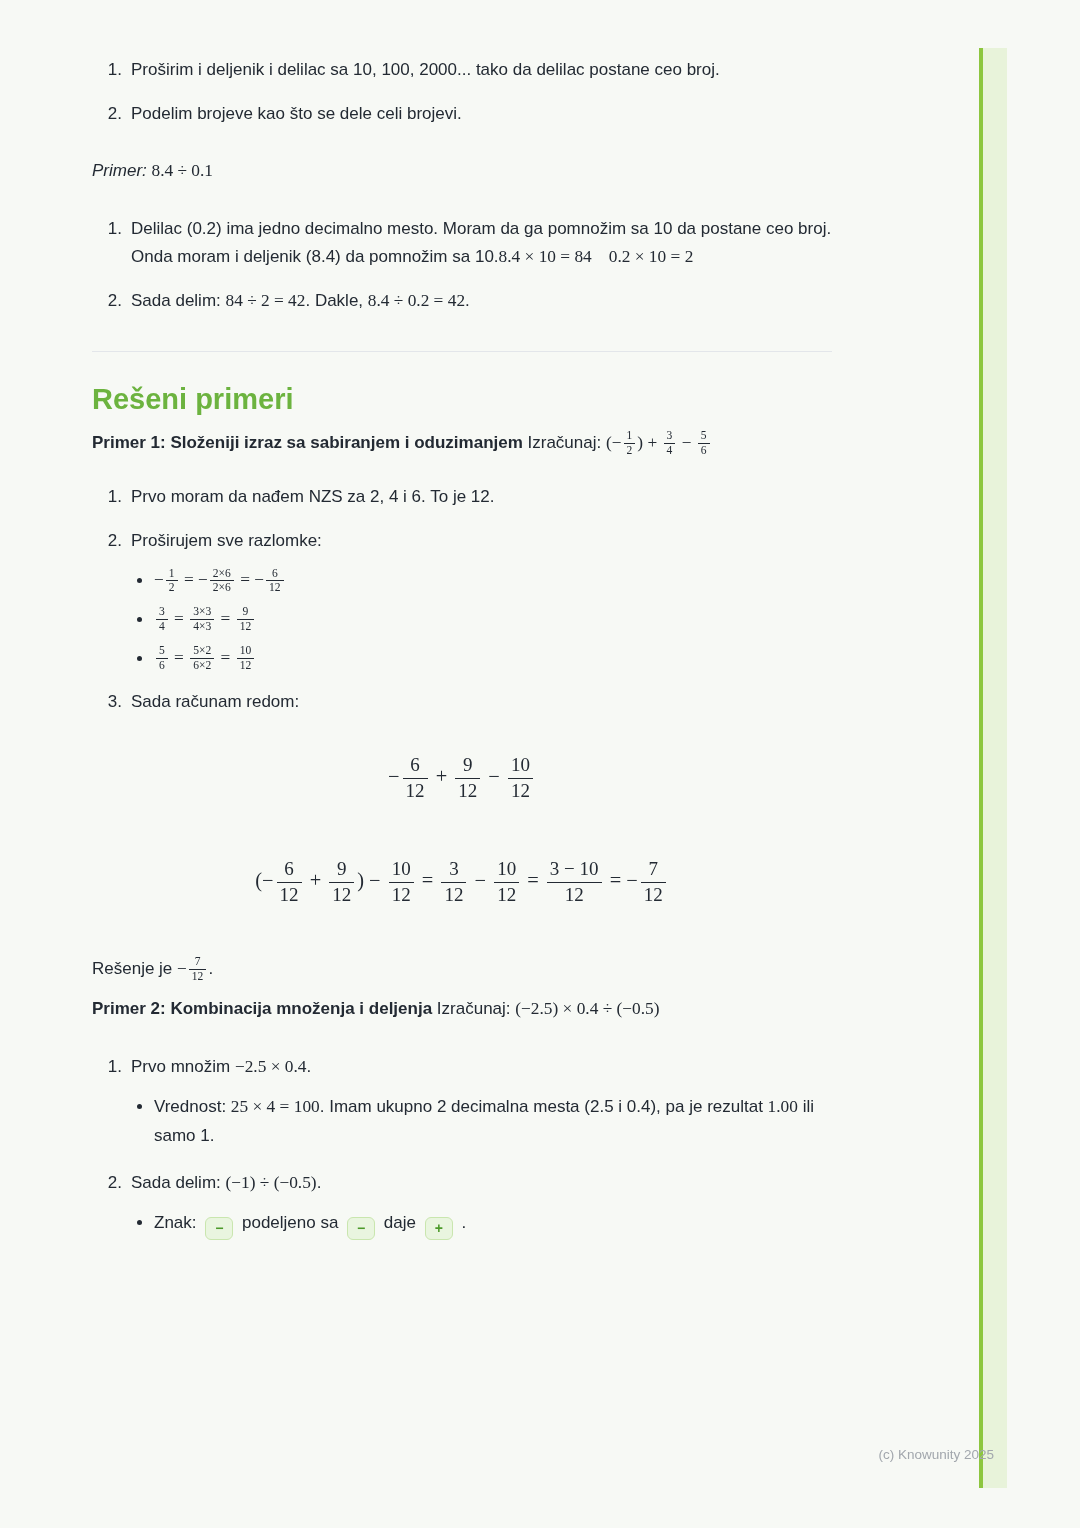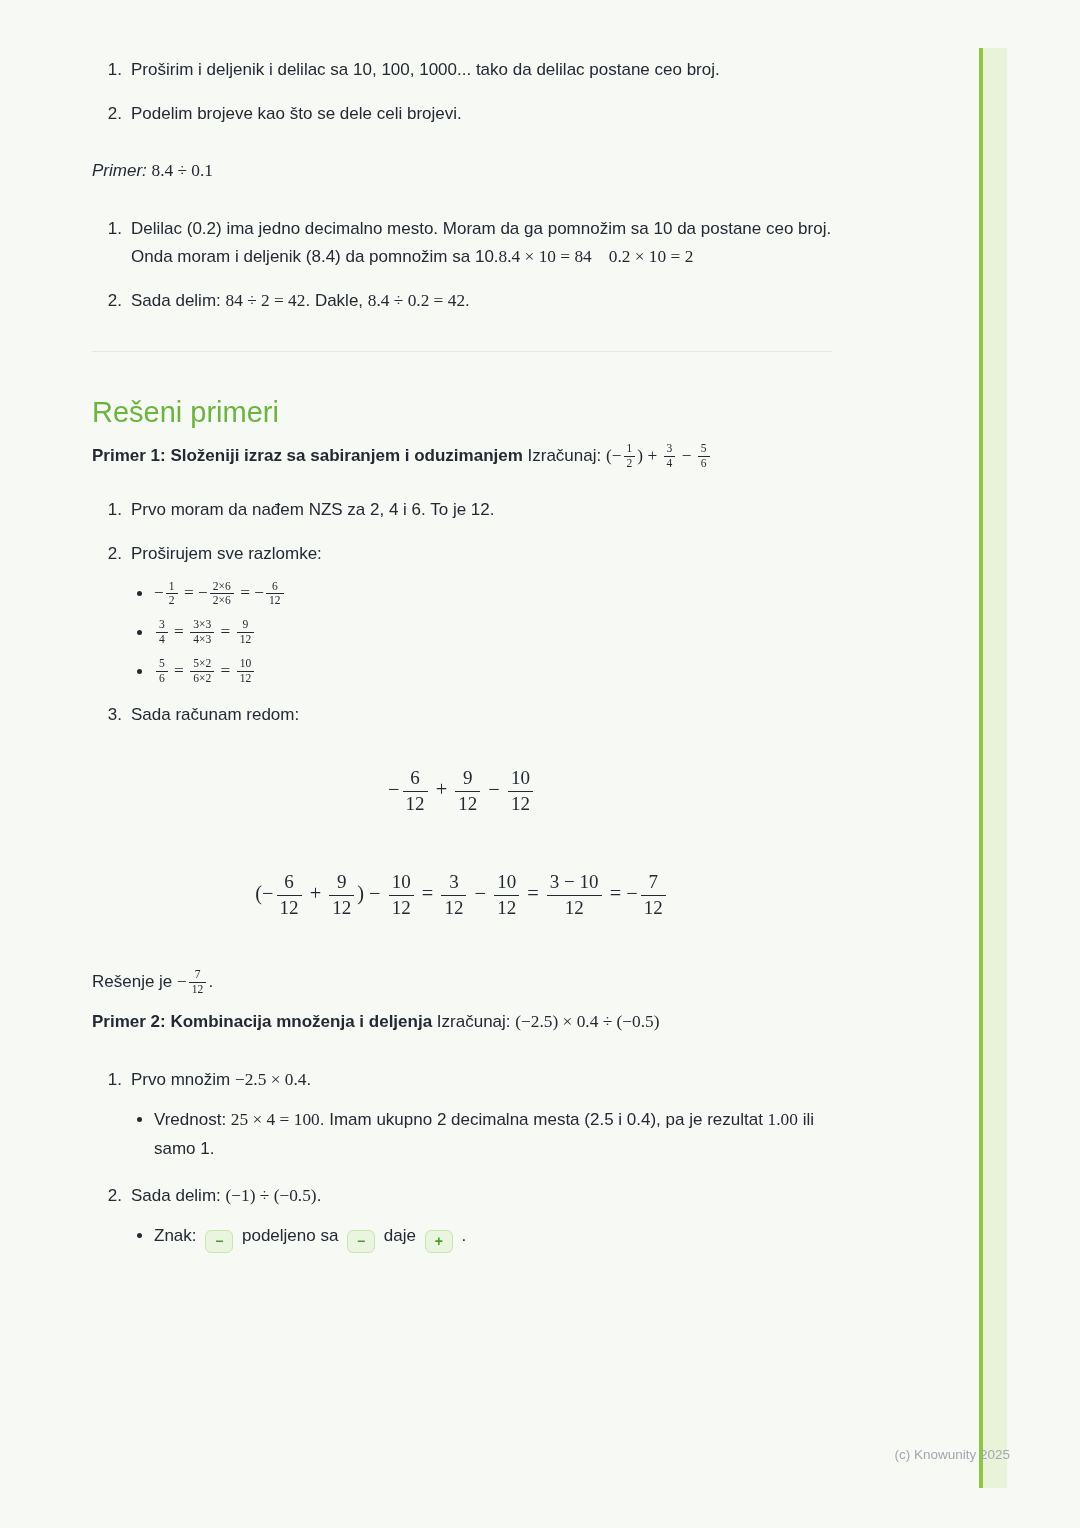--- a/index.html
+++ b/index.html
@@ -41,57 +41,57 @@
     font-weight:700;font-size:14px;vertical-align:-5px;
   }
   .olist{display:flex;flex-direction:column;gap:16px;padding-left:10px;}
   .oli{display:flex;gap:9px;}
   .onum{flex:0 0 20px;text-align:right;}
   .otext{flex:1;}
   .primer-line{margin:30px 0 0;}
   .steps-list{margin:30px 0 0;}
   .divider{border:none;border-top:1px solid var(--divider);margin:36px 0 0;}
   .heading{
-    margin:43px 0 0;font-size:29px;line-height:1.2;
-    color:var(--accent-green);font-weight:400;
+    margin:30px 0 0;font-size:29px;line-height:1.2;
+    color:var(--accent-green);font-weight:700;
   }
   .ex-title{margin:12px 0 0;}
   .ex1-list{margin:26px 0 0;}
   .ex2-list{margin:30px 0 0;gap:20px;}
   .blist{display:flex;flex-direction:column;gap:10px;margin-top:12px;padding-left:6px;}
   .bli{display:flex;gap:12px;}
   .bdot{flex:0 0 5px;width:5px;height:5px;border-radius:50%;background:currentColor;margin-top:11px;}
   .bli.fracrow{align-items:center;}
   .bli.fracrow .bdot{margin-top:0;}
   .btext{flex:1;}
   .display-math{text-align:center;font-size:20px;}
   .dm1{margin-top:36px;}
   .dm2{margin-top:52px;}
   .solution{margin:46px 0 8px;}
   .strip{
     position:absolute;top:48px;bottom:40px;right:73px;width:28px;
     background:var(--strip-band);border-left:4px solid var(--strip-line);
   }
   .footer{
-    position:absolute;right:70px;bottom:66px;z-index:2;
+    position:absolute;right:86px;bottom:66px;z-index:2;
     font-size:13.5px;color:var(--muted);
   }
   p{margin:0;}
 </style>
 </head>
 <body>
 
 <div class="strip"></div>
 
 <div class="content">
 
   <div class="olist top-list">
     <div class="oli">
       <span class="onum">1.</span>
-      <span class="otext"><span>Proširim i deljenik i delilac sa 10, 100, 1000... tako da delilac postane ceo broj.</span></span>
+      <span class="otext"><span>Proširim i deljenik i delilac sa 10, 100, 2000... tako da delilac postane ceo broj.</span></span>
     </div>
     <div class="oli">
       <span class="onum">2.</span>
       <span class="otext"><span>Podelim brojeve kao što se dele celi brojevi.</span></span>
     </div>
   </div>
 
   <p class="primer-line"><em>Primer: </em><span class="math">8.4 ÷ 0.1</span></p>
 
   <div class="olist steps-list">

